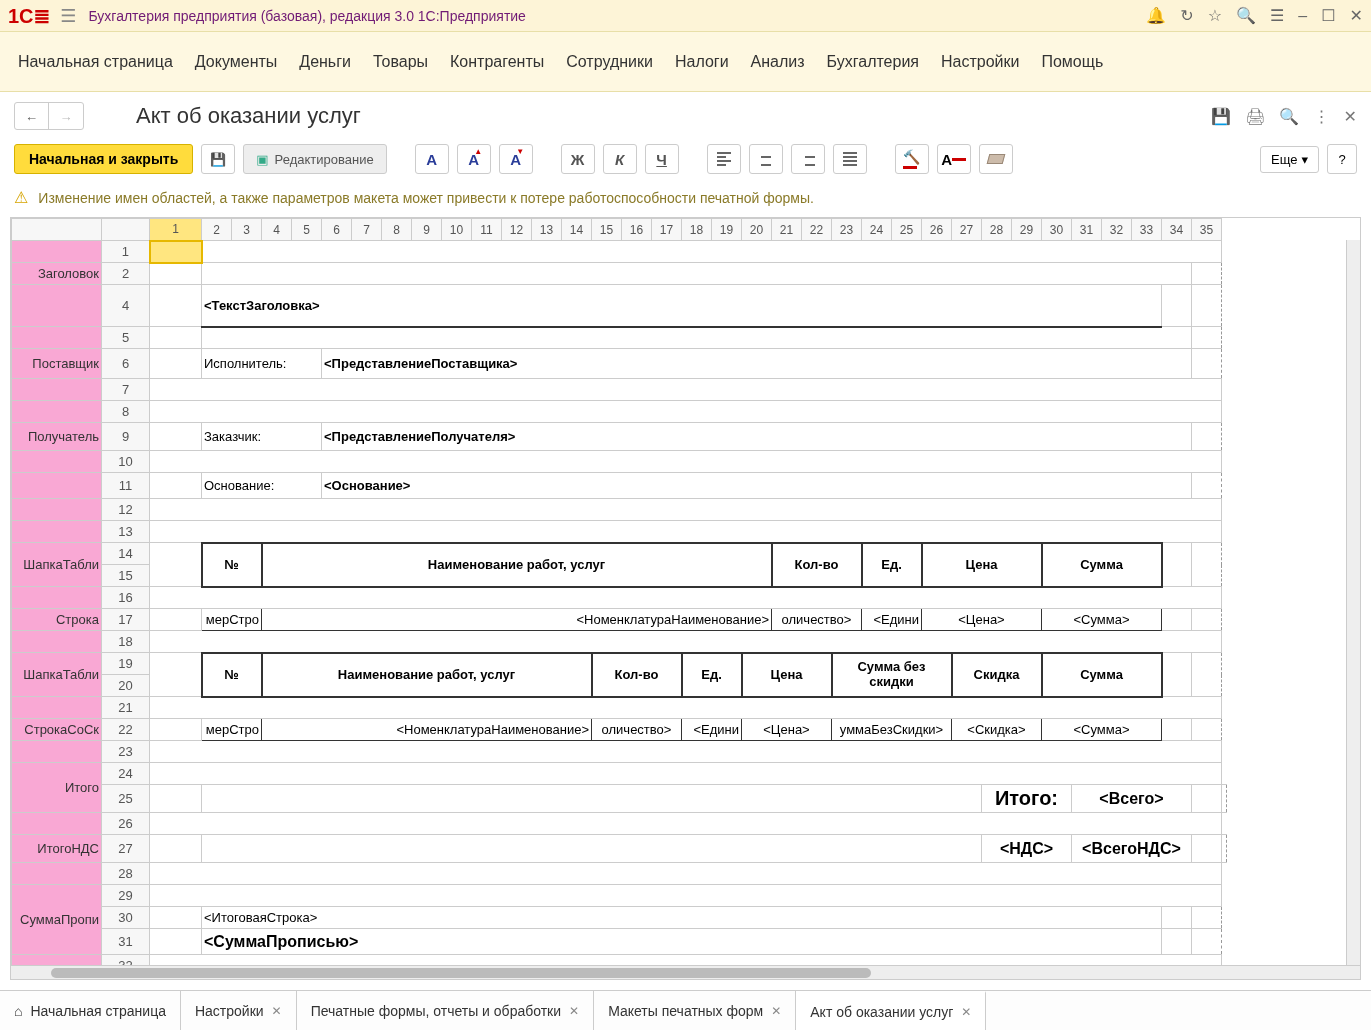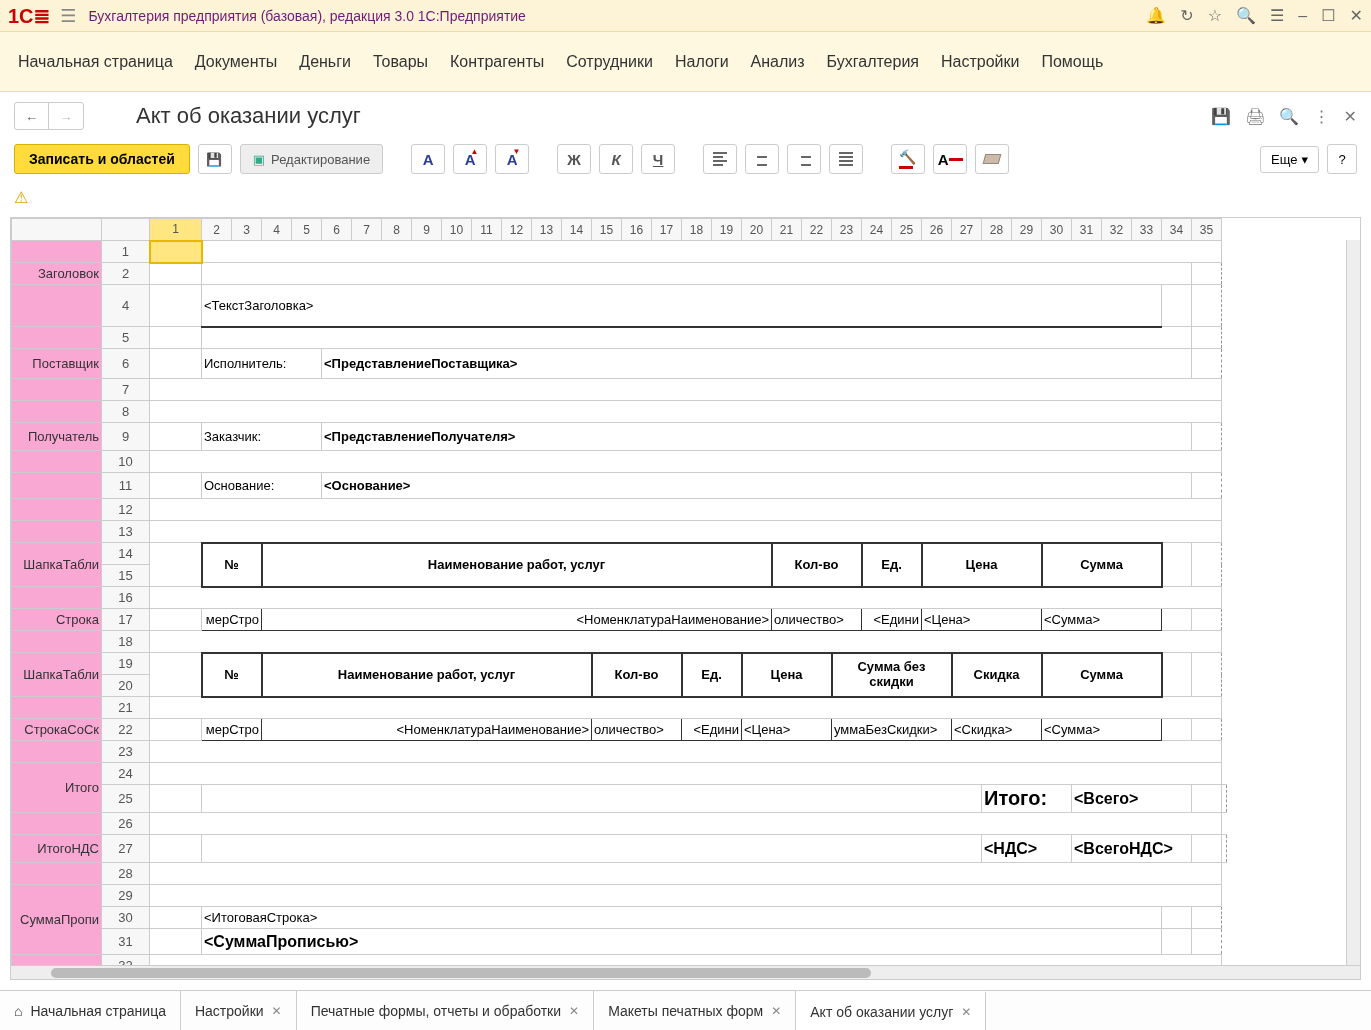--- a/index.html
+++ b/index.html
@@ -56,26 +56,26 @@
   .sheet-scroll { overflow:auto; flex:1; }
   table.sheet { border-collapse:collapse; table-layout:fixed; }
   table.sheet th, table.sheet td { border:1px solid #ccc; height:22px; padding:0 2px; overflow:hidden; white-space:nowrap; text-overflow:clip; font-size:13px; }
   table.sheet th { background:#f7f7f7; font-weight:normal; text-align:center; color:#555; font-size:12px; position:sticky; }
   th.rowhead, td.rowhead { background:#f7f7f7; text-align:center; color:#555; font-size:12px; width:48px; }
   th.areahead, td.areahead { background:#f9a8d4; text-align:right; color:#333; font-size:13px; width:90px; border-left:none; border-top:none; border-bottom:none; }
   th.colhead.sel { background:#ffe680; }
   td.cell.sel { background:#ffe680; border:2px solid #e6b800; }
   .red-border-top td { border-top:1.5px solid #c00; }
   
-  .tpl-title { font-size:22px; font-weight:normal; }
+  .tpl-title { font-size:22px; font-weight:bold; }
   .tpl-sec { font-size:16px; }
   .tpl-val { font-size:16px; font-weight:bold; }
   .thick-box { border:2px solid #333 !important; text-align:center; font-size:16px; font-weight:bold; }
   .sm-val { font-size:12px;text-align:right; }
-  .right { text-align:left; }
+  .right { text-align:center; }
   .dashed-right { border-right:1px dashed #999 !important; }
   
   
   .bottom-tabs { display:flex; border-top:1px solid #ccc; background:#fdfdfd; height:40px; align-items:stretch; }
   .btab { display:flex; align-items:center; gap:8px; padding:0 14px; border-right:1px solid #ccc; font-size:14px; color:#333; cursor:pointer; }
   .btab .close { color:#888; font-size:12px; cursor:pointer; }
   .btab.active { background:#fff; border-top:2px solid #fff; font-weight:normal; position:relative; }
   
   
   .hscroll { height:14px; background:#eee; border-top:1px solid #ccc; position:relative; }
@@ -124,21 +124,21 @@
   <div class="page-header-icons">
     <span>💾</span>
     <span>🖨</span>
     <span>🔍</span>
     <span>⋮</span>
     <span>✕</span>
   </div>
 </div>
 
 <div class="toolbar">
-  <button class="btn-write-close">Записать и областей</button>
+  <button class="btn-write-close">Начальная и закрыть</button>
   <div class="tb-btn">
       <span style="color:#3a7fbf">💾</span>
     </div>
   <div class="tb-btn edit">
     <span class="ico">▣</span>
     <span>Редактирование</span>
   </div>
   <div style="width:12px"></div>
   <div class="tb-btn">
       <span class="bold-a">А</span>
@@ -206,20 +206,21 @@
   <div class="spacer"></div>
   <div class="btn-more">
       <span>Еще</span>
       <span>▾</span>
     </div>
   <div class="btn-help">?</div>
 </div>
 
 <div class="warning-row">
   <span class="warn-icon">⚠</span>
+  <span>Изменение имен областей, а также параметров макета может привести к потере работоспособности печатной формы.</span>
 </div>
 
 <div class="sheet-wrap">
 <div class="sheet-scroll">
 <table class="sheet">
 <colgroup>
   <col style="width:90px">
           <col style="width:48px">
           <col style="width:52px">
   <col style="width:30px">

